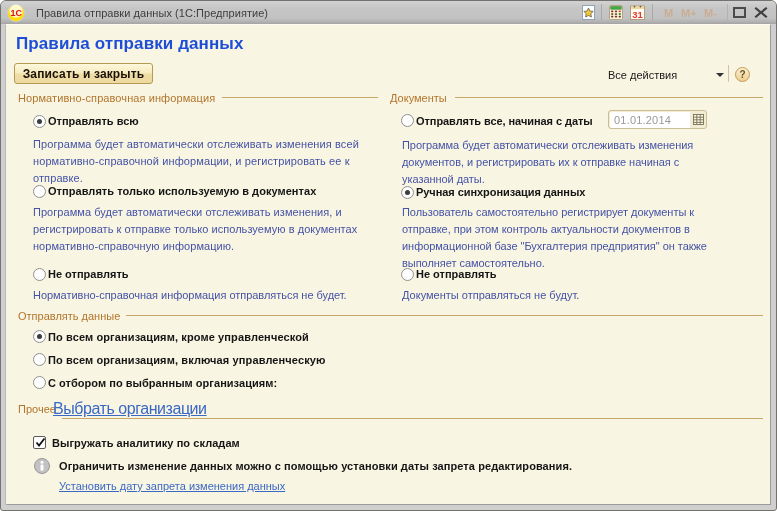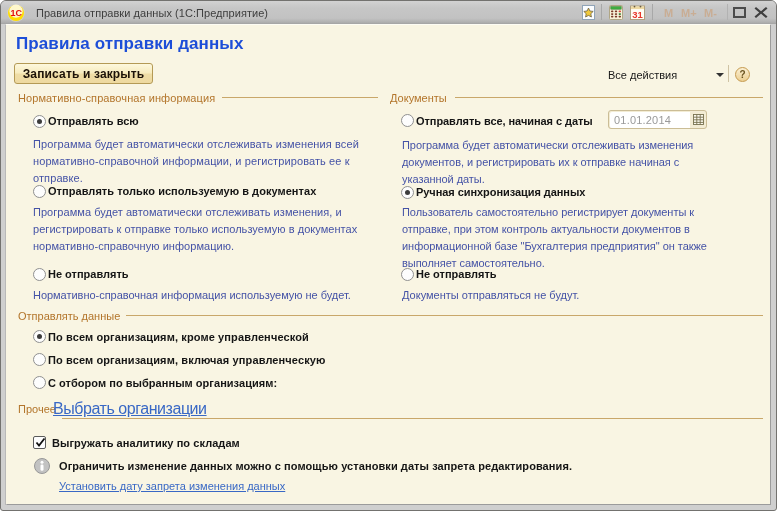--- a/index.html
+++ b/index.html
@@ -99,21 +99,21 @@
 <div class="gline" style="left:62px;top:418px;width:701px"></div>
 
 <div class="radio sel" style="left:33px;top:115px"></div>
 <div class="lbl" style="left:48px;top:115px">Отправлять всю</div>
 <div class="desc" style="left:33px;top:136px;letter-spacing:0.1px">Программа будет автоматически отслеживать изменения всей<br>нормативно-справочной информации, и регистрировать ее к<br>отправке.</div>
 <div class="radio" style="left:33px;top:185px"></div>
 <div class="lbl" style="left:48px;top:185px;letter-spacing:0.05px">Отправлять только используемую в документах</div>
 <div class="desc" style="left:33px;top:204px;letter-spacing:0.05px">Программа будет автоматически отслеживать изменения, и<br>регистрировать к отправке только используемую в документах<br>нормативно-справочную информацию.</div>
 <div class="radio" style="left:33px;top:268px"></div>
 <div class="lbl" style="left:48px;top:268px">Не отправлять</div>
-<div class="desc" style="left:33px;top:287px;letter-spacing:-0.03px">Нормативно-справочная информация используемую не будет.</div>
+<div class="desc" style="left:33px;top:287px;letter-spacing:-0.03px">Нормативно-справочная информация отправляться не будет.</div>
 
 <div class="radio" style="left:401px;top:114px"></div>
 <div class="lbl" style="left:416px;top:115px;letter-spacing:-0.06px">Отправлять все, начиная с даты</div>
 <div class="abs" style="left:608px;top:110px;width:99px;height:19px;border:1px solid #cbbd96;border-radius:3px;background:#f3ecd4"></div>
 <div class="abs" style="left:610px;top:112px;width:80px;height:16px;background:#ffffff;border-radius:2px 0 0 2px;color:#9a9a9a;font-size:11px;line-height:16px;padding-left:4px;letter-spacing:0.2px">01.01.2014</div>
 <svg class="abs" style="left:693px;top:114px" width="11" height="11" viewBox="0 0 11 11">
   <rect x="0.5" y="0.5" width="10" height="10" fill="#fbf8ec" stroke="#77714f" stroke-width="0.9"></rect>
   <line x1="0.5" y1="3.2" x2="10.5" y2="3.2" stroke="#77714f" stroke-width="0.9"></line>
   <line x1="0.5" y1="5.8" x2="10.5" y2="5.8" stroke="#77714f" stroke-width="0.9"></line>
   <line x1="0.5" y1="8.4" x2="10.5" y2="8.4" stroke="#77714f" stroke-width="0.9"></line>

